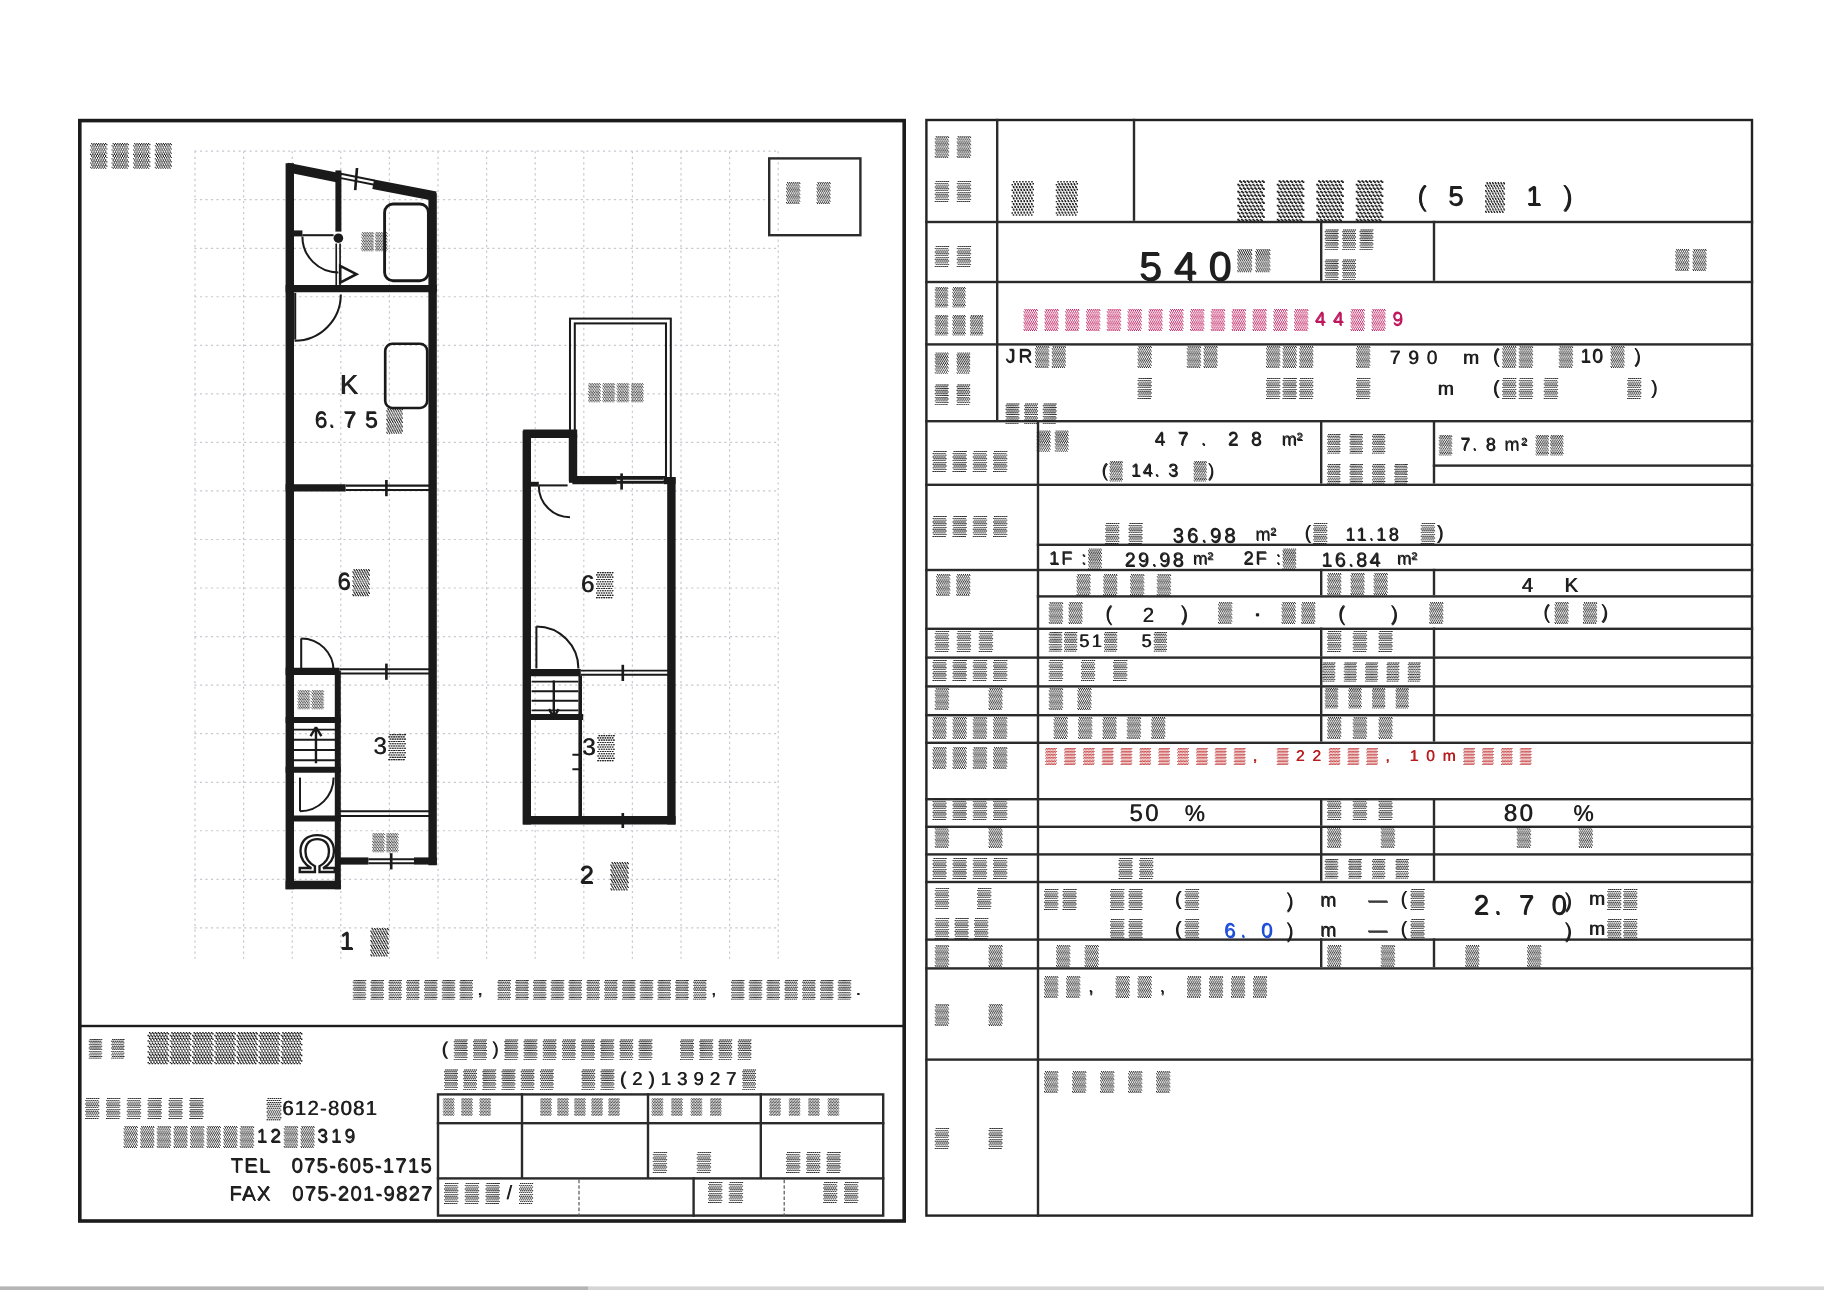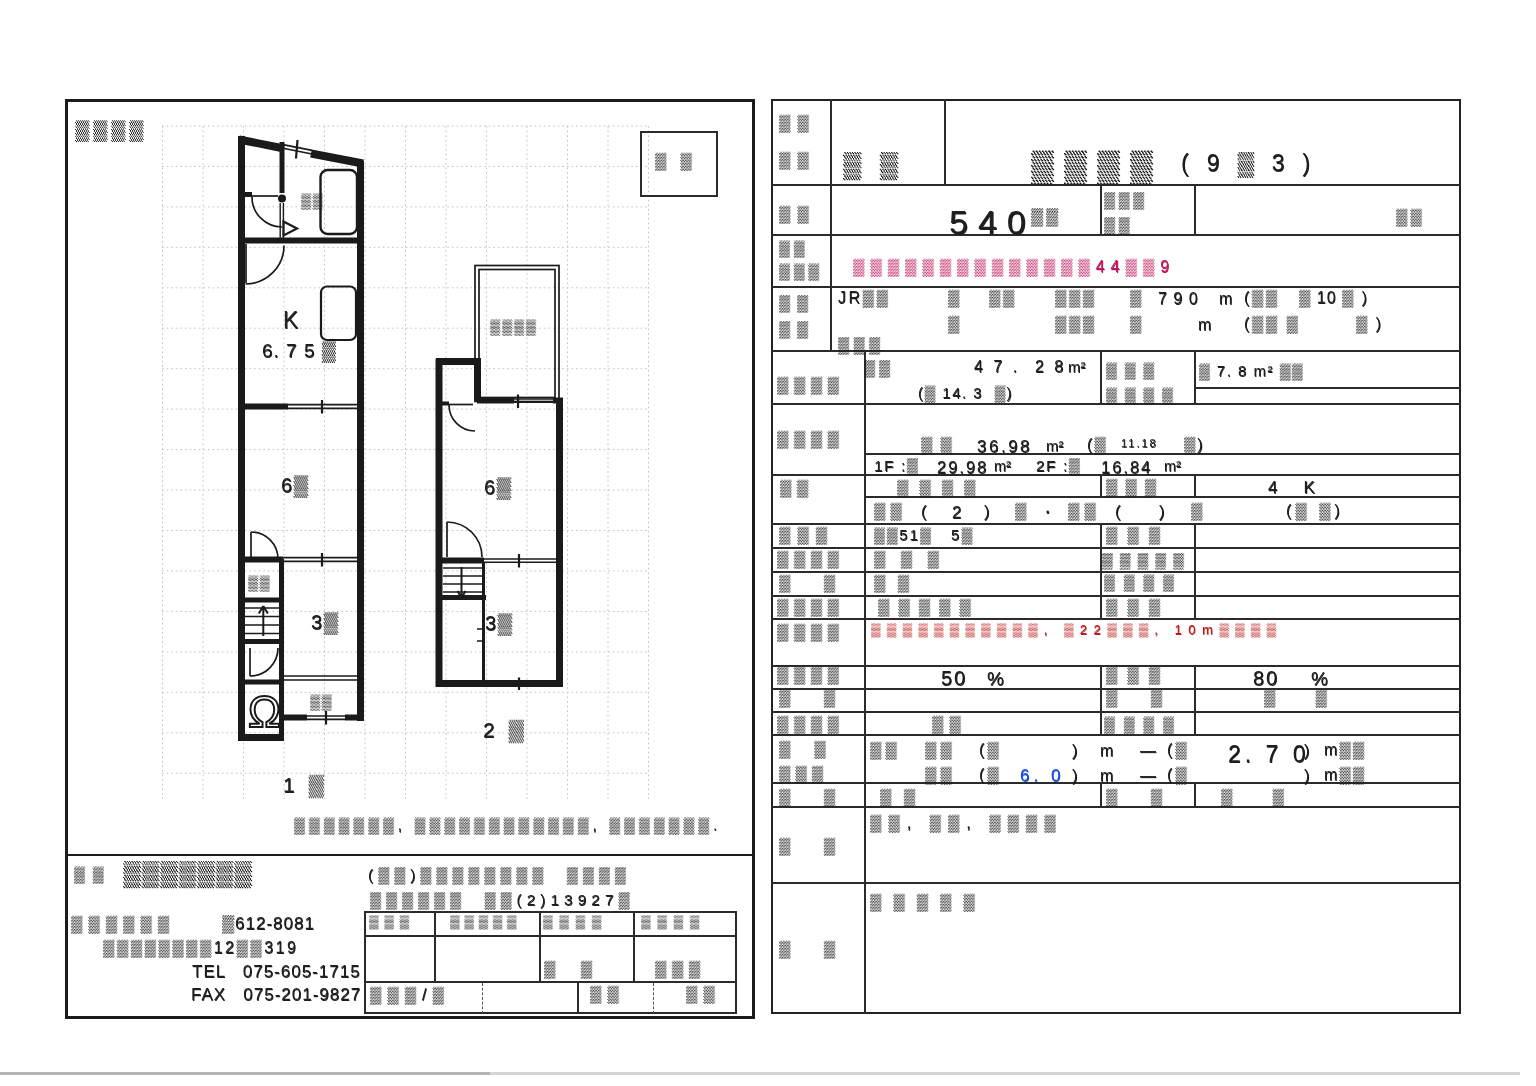--- a/index.html
+++ b/index.html
@@ -336,21 +336,21 @@
 <div class="ln" style="left:1194px;top:782px;width:2px;height:24px;background:#2b2b2b;"></div>
 
 <div class="t" style="left:779px;top:115px;font-size:16px;letter-spacing:7px;color:#1f1f1f;">▒▒</div>
 
 <div class="t" style="left:779px;top:152px;font-size:16px;letter-spacing:7px;color:#1f1f1f;">▒▒</div>
 
 <div class="t" style="left:843px;top:152px;font-size:25px;letter-spacing:19px;text-shadow:1px 1px #1f1f1f;color:#1f1f1f;">▒▒</div>
 
 <div class="t" style="left:1031px;top:150px;font-size:31px;letter-spacing:11px;text-shadow:1px 1px #1f1f1f;color:#1f1f1f;">▒▒▒▒</div>
 
-<div class="t" style="left:1181px;top:152px;font-size:23px;letter-spacing:18px;color:#1f1f1f;">(9▒3)</div>
+<div class="t" style="left:1181px;top:152px;font-size:23px;letter-spacing:18px;color:#1f1f1f;">(5▒1)</div>
 
 <div class="t" style="left:779px;top:206px;font-size:16px;letter-spacing:7px;color:#1f1f1f;">▒▒</div>
 
 <div class="t" style="left:949px;top:205px;font-size:34px;letter-spacing:10px;text-shadow:1px 1px #1f1f1f;color:#1f1f1f;">540</div>
 
 <div class="t" style="left:1031px;top:208px;font-size:17px;letter-spacing:3px;color:#1f1f1f;">▒▒</div>
 
 <div class="t" style="left:1104px;top:192px;font-size:15.5px;letter-spacing:3.5px;color:#1f1f1f;">▒▒▒</div>
 
 <div class="t" style="left:1104px;top:217px;font-size:15.5px;letter-spacing:3.5px;color:#1f1f1f;">▒▒</div>
@@ -398,21 +398,21 @@
 <div class="t" style="left:1244px;top:316px;font-size:16px;letter-spacing:2.5px;color:#1f1f1f;">(▒▒ ▒</div>
 
 <div class="t" style="left:1356px;top:316px;font-size:16px;letter-spacing:2px;color:#1f1f1f;">▒ )</div>
 
 <div class="t" style="left:838px;top:337px;font-size:15.5px;letter-spacing:4.5px;color:#1f1f1f;">▒▒▒</div>
 
 <div class="t" style="left:777px;top:377px;font-size:16px;letter-spacing:5.5px;color:#1f1f1f;">▒▒▒▒</div>
 
 <div class="t" style="left:864px;top:360px;font-size:15.5px;letter-spacing:4px;color:#1f1f1f;">▒▒</div>
 
-<div class="t" style="left:962px;top:359px;font-size:16px;letter-spacing:3px;color:#1f1f1f;margin-left:12px;">4 7 .  2 8</div>
+<div class="t" style="left:962px;top:359px;font-size:16px;letter-spacing:3px;color:#1f1f1f;">4 7 .  2 8</div>
 
 <div class="t" style="left:1068px;top:359px;font-size:15px;color:#1f1f1f;">m²</div>
 
 <div class="t" style="left:918px;top:385px;font-size:15px;letter-spacing:1.5px;color:#1f1f1f;">(▒ 14. 3  ▒)</div>
 
 <div class="t" style="left:1106px;top:362px;font-size:15px;letter-spacing:8px;color:#1f1f1f;">▒▒▒</div>
 
 <div class="t" style="left:1106px;top:387px;font-size:15px;letter-spacing:8px;color:#1f1f1f;">▒▒▒▒</div>
 
 <div class="t" style="left:1199px;top:363px;font-size:15px;letter-spacing:1.5px;color:#1f1f1f;">▒ 7. 8 m² ▒▒</div>
@@ -420,21 +420,21 @@
 <div class="t" style="left:777px;top:431px;font-size:16px;letter-spacing:5.5px;color:#1f1f1f;">▒▒▒▒</div>
 
 <div class="t" style="left:921px;top:437px;font-size:16px;letter-spacing:8px;color:#1f1f1f;">▒▒</div>
 
 <div class="t" style="left:977px;top:438px;font-size:17px;letter-spacing:2.5px;color:#1f1f1f;">36.98</div>
 
 <div class="t" style="left:1046px;top:438px;font-size:15px;color:#1f1f1f;">m²</div>
 
 <div class="t" style="left:1087px;top:437px;font-size:16px;letter-spacing:2px;color:#1f1f1f;">(▒</div>
 
-<div class="t" style="left:1121px;top:438px;font-size:11px;letter-spacing:2px;color:#1f1f1f;">11.18</div>
+<div class="t" style="left:1121px;top:438px;font-size:15px;letter-spacing:2px;color:#1f1f1f;">11.18</div>
 
 <div class="t" style="left:1184px;top:437px;font-size:16px;letter-spacing:2px;color:#1f1f1f;">▒)</div>
 
 <div class="t" style="left:874px;top:458px;font-size:15.5px;letter-spacing:1.5px;color:#1f1f1f;">1F :▒</div>
 
 <div class="t" style="left:937px;top:459px;font-size:16.5px;letter-spacing:2px;color:#1f1f1f;">29.98</div>
 
 <div class="t" style="left:994px;top:459px;font-size:14.5px;color:#1f1f1f;">m²</div>
 
 <div class="t" style="left:1036px;top:458px;font-size:15.5px;letter-spacing:1.5px;color:#1f1f1f;">2F :▒</div>

